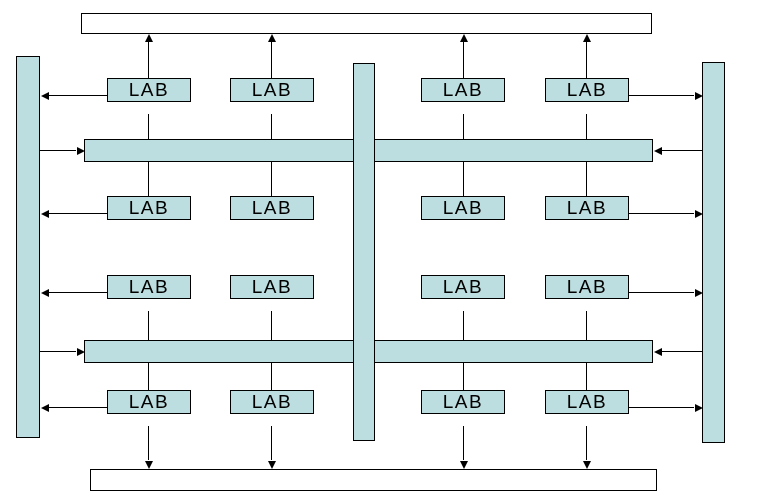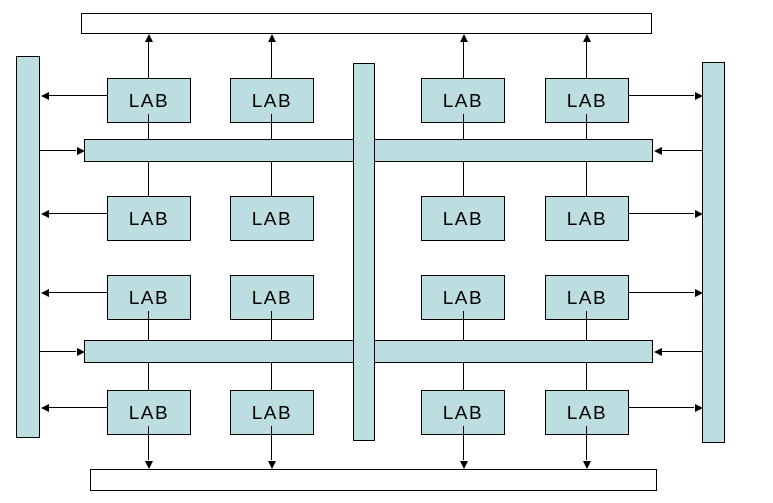--- a/index.html
+++ b/index.html
@@ -7,21 +7,21 @@
     position:relative;width:773px;height:503px;
     background:var(--background,#ffffff);
     font-family:"Liberation Sans",sans-serif;
     overflow:hidden;
   }
   .box{position:absolute;box-sizing:border-box;border:1px solid var(--outline,#000);}
   .chan{background:var(--channel-fill,#bcdee0);}
   .io{background:var(--io-bar-fill,#ffffff);border-width:1.5px;}
   .lab{
     background:var(--channel-fill,#bcdee0);
-    width:84px;height:45px;
+    width:84px;height:24px;
     display:flex;align-items:center;justify-content:center;
     font-size:19px;letter-spacing:1.5px;color:#000;
   }
   .line{position:absolute;background:var(--outline,#000);}
   .v{width:1.4px;}
   .h{height:1.4px;}
   
   .au::after,.ad::after,.al::after,.ar::after{content:"";position:absolute;width:0;height:0;}
   .au::after{left:50%;transform:translateX(-50%);top:-8.5px;
     border-left:4.5px solid transparent;border-right:4.5px solid transparent;

